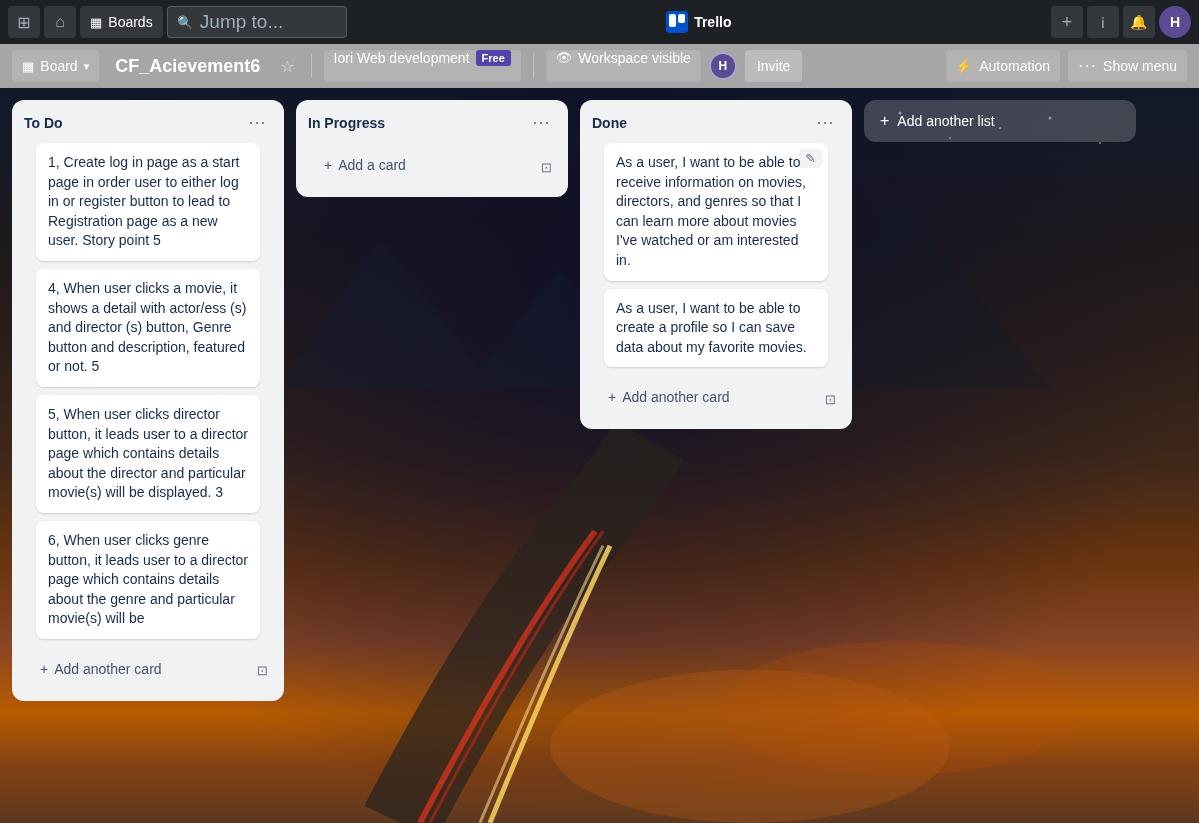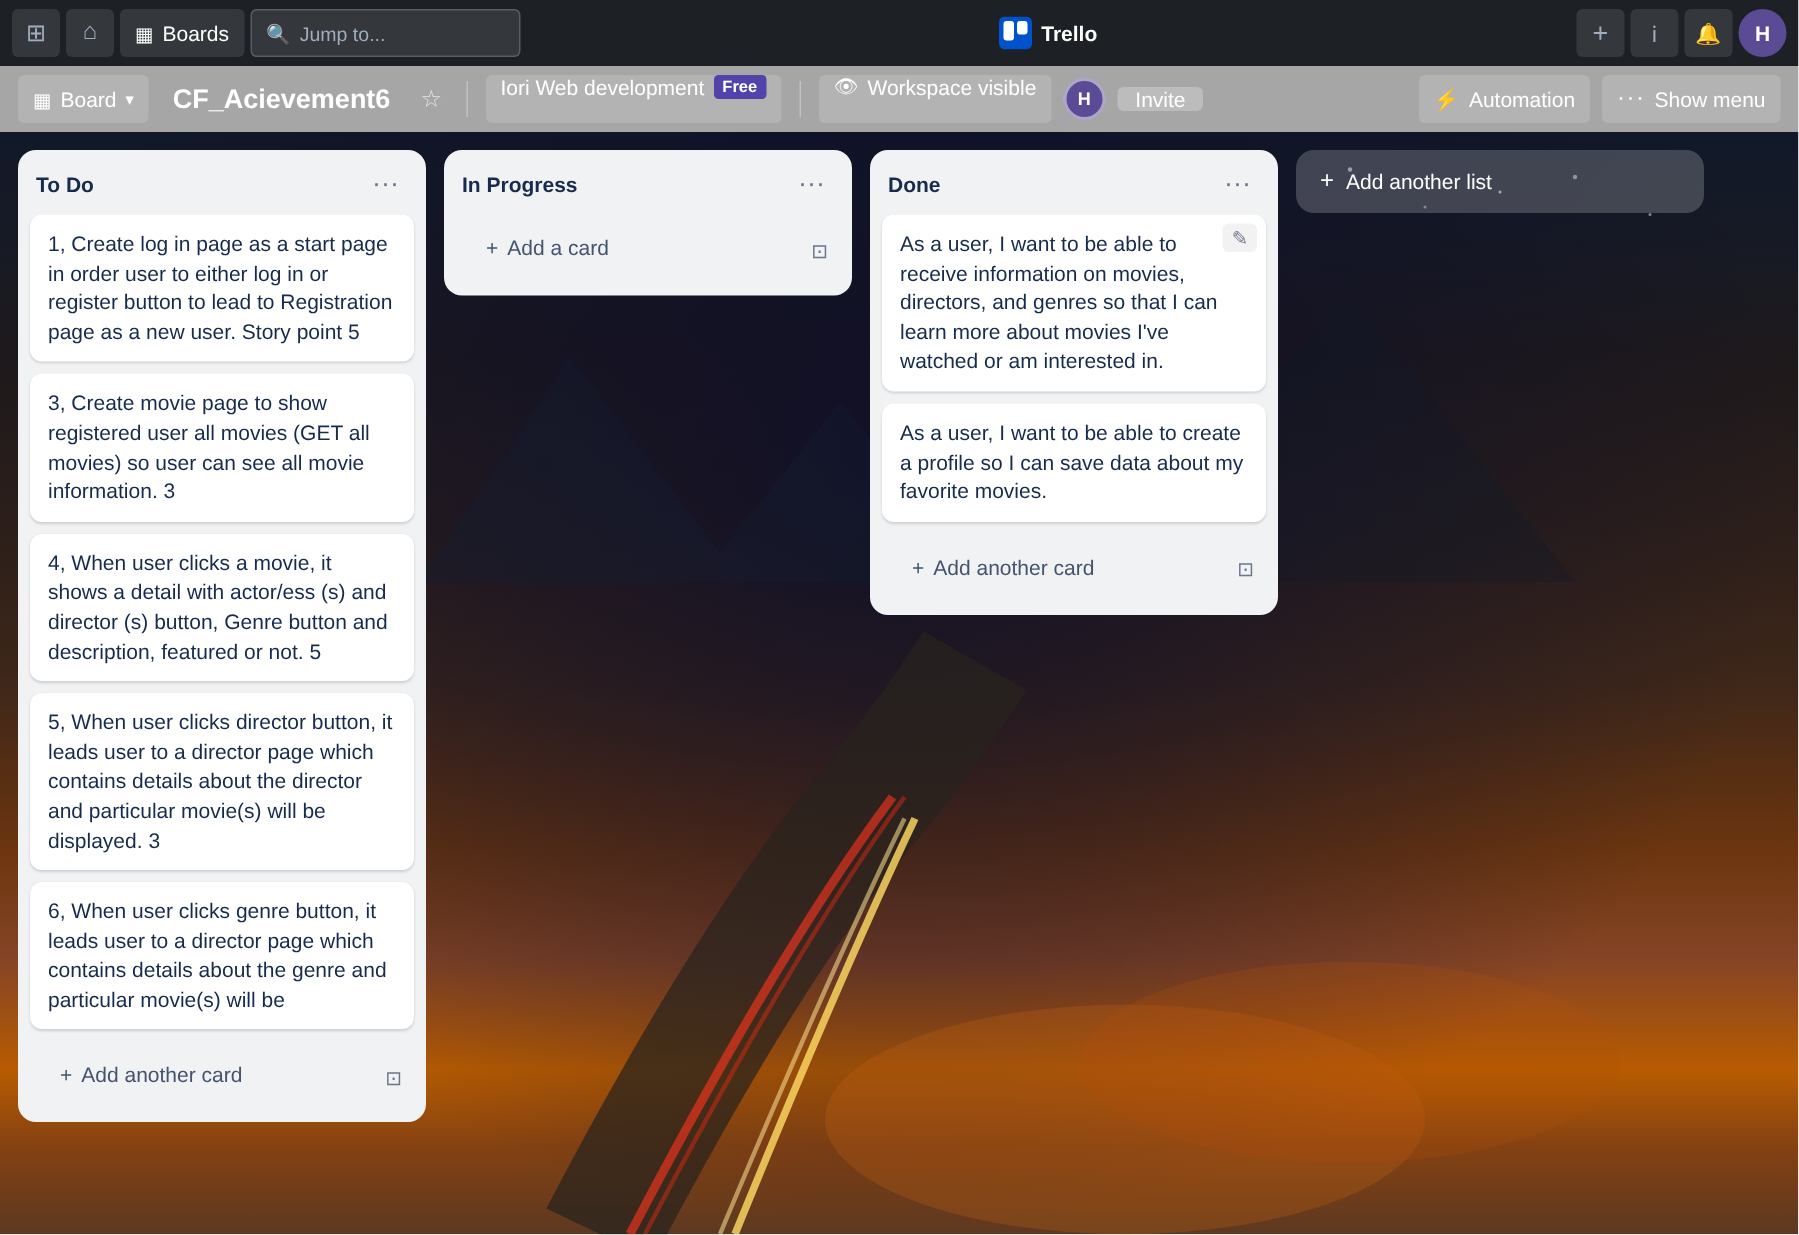--- a/index.html
+++ b/index.html
@@ -82,21 +82,21 @@
       color: #fff; font-size: 14px;
     }
     .show-menu-btn {
       display: flex; align-items: center; gap: 6px;
       height: 32px; padding: 0 10px; border-radius: 4px;
       background: rgba(255,255,255,0.15); border: none; cursor: pointer;
       color: #fff; font-size: 14px;
     }
     .invite-btn {
       display: flex; align-items: center; gap: 6px;
-      height: 16px; padding: 0 12px; border-radius: 4px;
+      height: 32px; padding: 0 12px; border-radius: 4px;
       background: rgba(255,255,255,0.25); border: none; cursor: pointer;
       color: #fff; font-size: 14px; font-weight: 500;
     }
     .member-avatar {
       width: 28px; height: 28px; border-radius: 50%;
       background: #5b4a94; color: #fff; font-size: 12px; font-weight: 700;
       display: flex; align-items: center; justify-content: center;
       border: 2px solid rgba(255,255,255,0.5); cursor: pointer;
     }
 
@@ -154,21 +154,21 @@
     .list-header {
       display: flex; align-items: center; justify-content: space-between;
       padding: 10px 12px 8px;
       font-size: 14px; font-weight: 700; color: #172b4d; gap: 16px;
     }
     .list-menu-btn {
       background: none; border: none; cursor: pointer;
       color: #6b778c; font-size: 18px; padding: 2px 6px; border-radius: 4px;
     }
     .list-cards {
-      padding: 0 8px;
+      padding: 0 24px;
       overflow-y: auto;
       flex: 1;
     }
 
     
     .card {
       background: #fff;
       border-radius: 8px;
       padding: 10px 12px;
       margin-bottom: 8px;
@@ -232,21 +232,21 @@
     </button>
     <button class="nav-icon-btn">
       <span>⌂</span>
     </button>
     <button class="nav-boards-btn">
       <span style="font-size:13px;">▦</span>
       <span>Boards</span>
     </button>
     <div class="nav-search">
       <span style="font-size:13px;">🔍</span>
-      <span style="font-size:13px;">Jump to...</span>
+      <span style="font-size:19px;">Jump to...</span>
     </div>
     <div class="trello-logo">
         <span style="font-size:14px;font-weight:700;color:#fff;display:flex;align-items:center;gap:6px;"><svg width="22" height="22" viewBox="0 0 22 22">
             <rect width="22" height="22" rx="4" fill="#0052cc"></rect>
             <rect x="3" y="3" width="7" height="13" rx="2" fill="white"></rect>
             <rect x="12" y="3" width="7" height="9" rx="2" fill="white"></rect>
           </svg>Trello</span>
       </div>
     <div class="nav-right">
       <button class="nav-icon-btn">
@@ -346,23 +346,20 @@
       <div class="list-col">
         <div class="list-header">
           <span>To Do</span>
           <button class="list-menu-btn">···</button>
         </div>
         <div class="list-cards">
           <div class="card">
             <span>1, Create log in page as a start page in order user to either log in or register button to lead to Registration page as a new user. Story point 5</span>
           </div>
           <div class="card">
-            <span>3, Create movie page to show registered user all movies (GET all movies) so user can see all movie information. 3</span>
-          </div>
-          <div class="card">
             <span>4, When user clicks a movie, it shows a detail with actor/ess (s) and director (s) button, Genre button and description, featured or not. 5</span>
           </div>
           <div class="card">
             <span>5, When user clicks director button, it leads user to a director page which contains details about the director and particular movie(s) will be displayed. 3</span>
           </div>
           <div class="card">
             <span>6, When user clicks genre button, it leads user to a director page which contains details about the genre and particular movie(s) will be</span>
           </div>
         </div>
         <div class="add-card-row">

